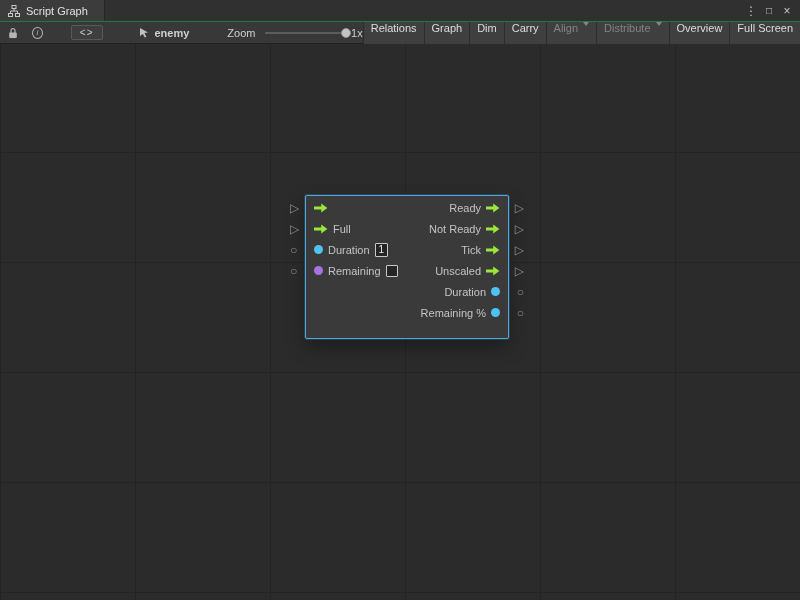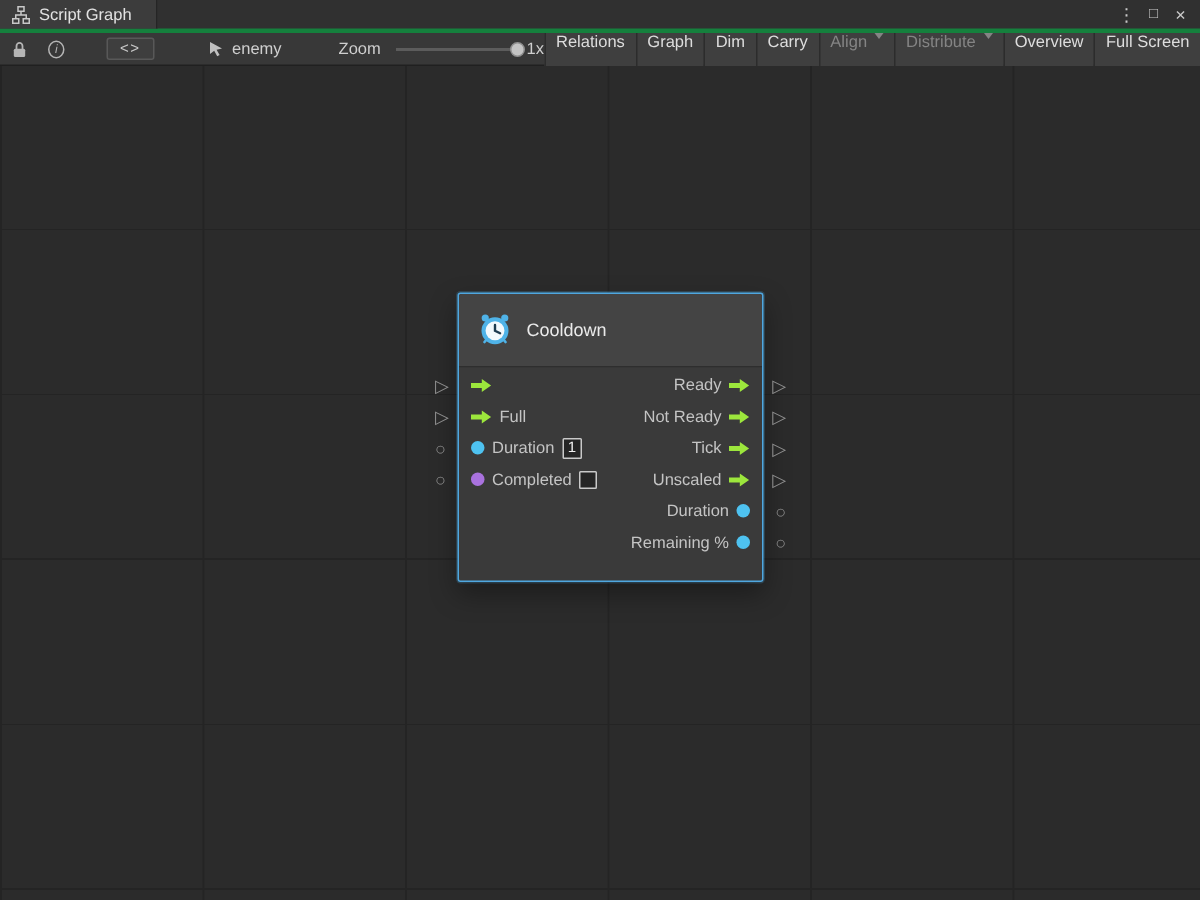--- a/index.html
+++ b/index.html
@@ -7,21 +7,21 @@
   body {
     width:800px; height:600px; overflow:hidden;
     font-family:"Liberation Sans", sans-serif;
     background:#2B2B2B; user-select:none;
   }
   .app { width:800px; height:600px; display:flex; flex-direction:column; }
 
   
   .titlebar {
     height:22px; background:#303030; display:flex; align-items:stretch;
-    border-bottom:3px solid #15803d; color:#C8C8C8; font-size:11px;
+    border-bottom:1px solid #15803d; color:#C8C8C8; font-size:11px;
   }
   .tab {
     display:flex; align-items:center; gap:6px; padding:0 16px 0 8px;
     background:#3C3C3C; border-right:1px solid #252525; color:#E2E2E2;
     cursor:default;
   }
   .window-controls { margin-left:auto; display:flex; align-items:center; padding-right:4px; }
   .wbtn { width:18px; text-align:center; font-size:12px; color:#C8C8C8; cursor:default; line-height:20px; }
   .wbtn.max { font-size:10px; }
 
@@ -34,21 +34,21 @@
   .lock { margin-left:4px; }
   .info-circle {
     width:12px; height:12px; border:1px solid #B5B5B5; border-radius:50%;
     font-size:8px; line-height:10px; text-align:center; color:#B5B5B5; font-style:italic;
     display:inline-block; margin-left:10px;
   }
   .code-btn {
     margin-left:28px; border:1px solid #585858; border-radius:2px;
     padding:1px 8px; color:#C8C8C8; font-size:10px; letter-spacing:1px; background:#3E3E3E;
   }
-  .target { display:flex; align-items:center; gap:5px; margin-left:36px; color:#CFCFCF; }
+  .target { display:flex; align-items:center; gap:5px; margin-left:36px; color:#CFCFCF;font-weight:bold; }
   .zoom-label { margin-left:38px; color:#CFCFCF;text-align:center; }
   .slider { position:relative; width:88px; height:12px; margin-left:10px; display:inline-block; }
   .slider-track { position:absolute; top:5px; left:0; right:0; height:2px; background:#5C5C5C; }
   .slider-handle {
     position:absolute; top:1px; left:76px; width:10px; height:10px; border-radius:50%;
     background:#C4C4C4; border:1px solid #8F8F8F;
   }
   .zoom-value { margin-left:8px; color:#CFCFCF; }
   .tb-group { margin-left:auto; display:flex; height:22px; }
   .tb-btn {
@@ -186,33 +186,20 @@
         </span>
       <span class="tb-btn">
           <span>Full Screen</span>
         </span>
     </div>
   </div>
 
   <div class="canvas">
 
     <div class="node">
-      <div class="node-header">
-        <span style="display:inline-flex;">
-          <svg width="24" height="24" viewBox="0 0 24 24">
-            <circle cx="5.5" cy="4" r="2.4" fill="#4FB3E8"></circle>
-            <circle cx="18.5" cy="4" r="2.4" fill="#4FB3E8"></circle>
-            <path d="M5 20 L7.5 17 M19 20 L16.5 17" stroke="#4FB3E8" stroke-width="1.8" stroke-linecap="round"></path>
-            <circle cx="12" cy="12.5" r="9" fill="#4FB3E8"></circle>
-            <circle cx="12" cy="12.5" r="6.3" fill="#F3F9FD"></circle>
-            <path d="M12 8.6 V12.5 L15.4 14.2" stroke="#1E3B50" stroke-width="1.6" fill="none" stroke-linecap="round"></path>
-          </svg>
-        </span>
-        <span class="node-title">Cooldown</span>
-      </div>
 
       <div class="node-body">
 
         <div class="port-row">
           <span class="ext ext-l">▷</span>
           <div class="pl">
             <span class="flow-arrow">
               <svg width="14" height="10" viewBox="0 0 14 10">
                   <path d="M0 3.4 H7.2 V0.6 L13.4 5 L7.2 9.4 V6.6 H0 Z" fill="currentColor"></path>
                 </svg>
@@ -265,21 +252,21 @@
                 </svg>
             </span>
           </div>
           <span class="ext ext-r">▷</span>
         </div>
 
         <div class="port-row">
           <span class="ext ext-l">○</span>
           <div class="pl">
             <span class="dot purple"></span>
-            <span class="plabel">Completed</span>
+            <span class="plabel">Remaining</span>
             <span class="mini-check"></span>
           </div>
           <div class="pr">
             <span class="plabel">Unscaled</span>
             <span class="flow-arrow">
               <svg width="14" height="10" viewBox="0 0 14 10">
                   <path d="M0 3.4 H7.2 V0.6 L13.4 5 L7.2 9.4 V6.6 H0 Z" fill="currentColor"></path>
                 </svg>
             </span>
           </div>

